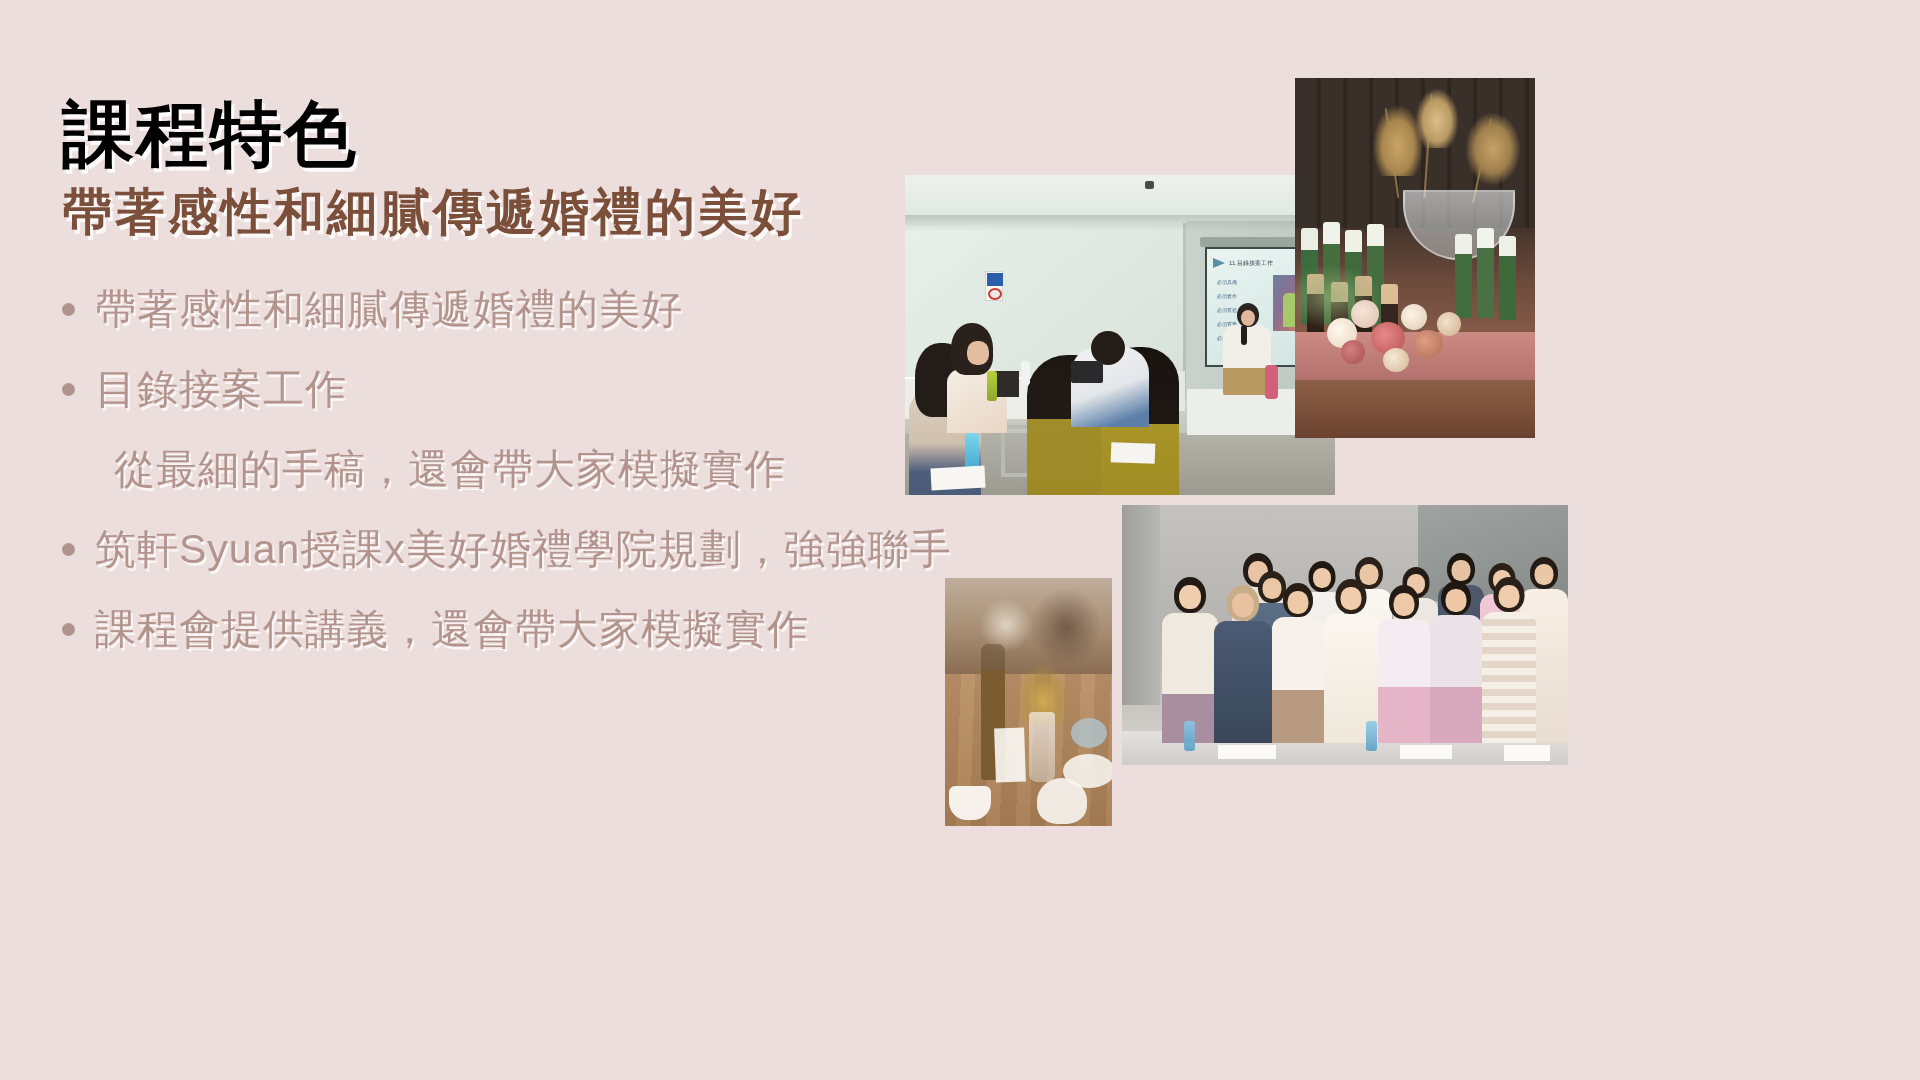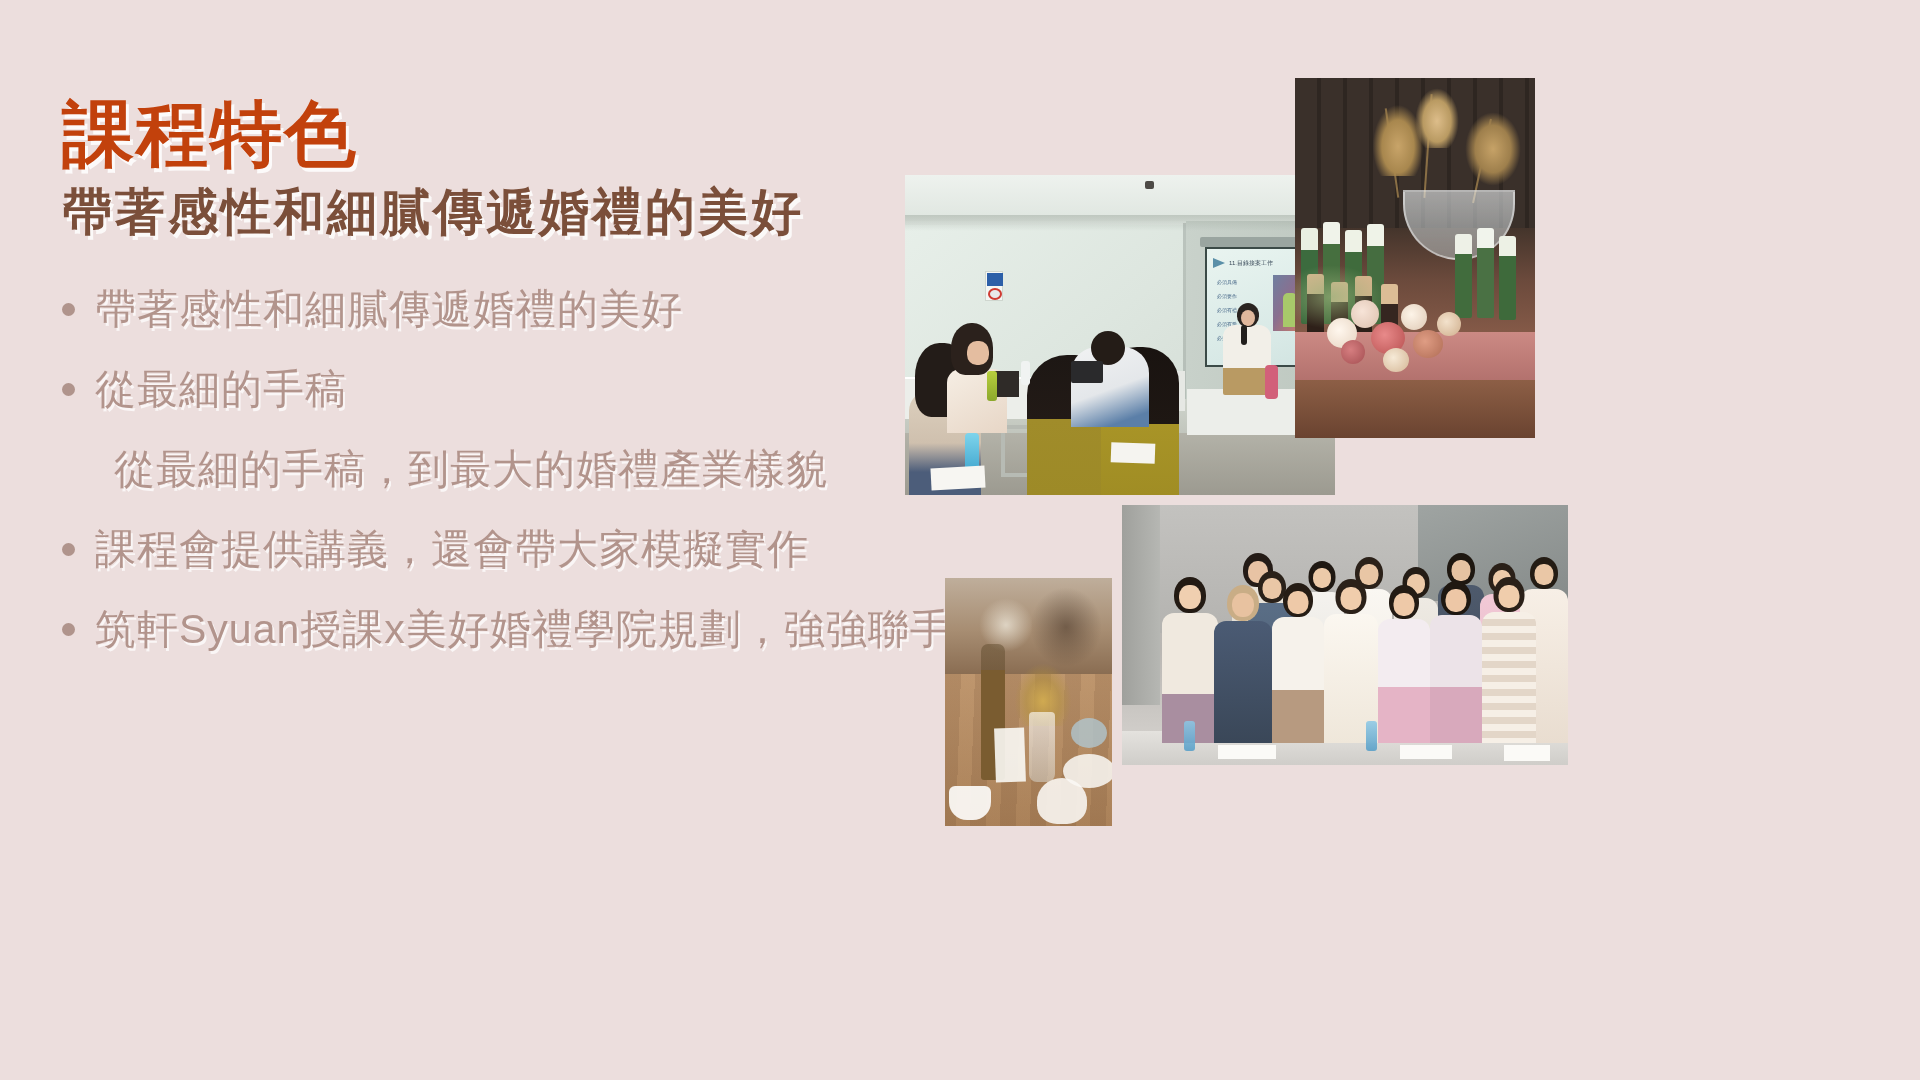--- a/index.html
+++ b/index.html
@@ -20,21 +20,21 @@
 
   
   .text-col {
     position:absolute;
     left:62px; top:96px;
     width:1040px;
   }
   .title {
     font-size:72px;
     font-weight:700;
-    color:#c2410c;
+    color:#000000;
     letter-spacing:2px;
     line-height:1.06;
     text-shadow:3px 4px 0 rgba(255,255,255,0.85);
     white-space:nowrap;
   }
   .subtitle {
     margin-top:12px;
     font-size:50px;
     font-weight:700;
     color:#7b4f3a;
@@ -449,32 +449,32 @@
 
     <div class="bullets">
 
       <div class="bullet-row">
         <span class="bullet-dot"></span>
         <span class="bullet-text">帶著感性和細膩傳遞婚禮的美好</span>
       </div>
 
       <div class="bullet-row">
         <span class="bullet-dot"></span>
-        <span class="bullet-text">從最細的手稿</span>
+        <span class="bullet-text">目錄接案工作</span>
       </div>
-      <div class="sub-line">從最細的手稿，到最大的婚禮產業樣貌</div>
+      <div class="sub-line">從最細的手稿，還會帶大家模擬實作</div>
+
+      <div class="bullet-row">
+        <span class="bullet-dot"></span>
+        <span class="bullet-text">筑軒Syuan授課x美好婚禮學院規劃，強強聯手</span>
+      </div>
 
       <div class="bullet-row">
         <span class="bullet-dot"></span>
         <span class="bullet-text">課程會提供講義，還會帶大家模擬實作</span>
-      </div>
-
-      <div class="bullet-row">
-        <span class="bullet-dot"></span>
-        <span class="bullet-text">筑軒Syuan授課x美好婚禮學院規劃，強強聯手</span>
       </div>
 
     </div>
   </div>
 
   <div class="photo" id="photo-classroom">
     <div class="cl-wall"></div>
     <div class="cl-rightwall"></div>
     <div class="cl-corner"></div>
     <div class="cl-ceiling"></div>

